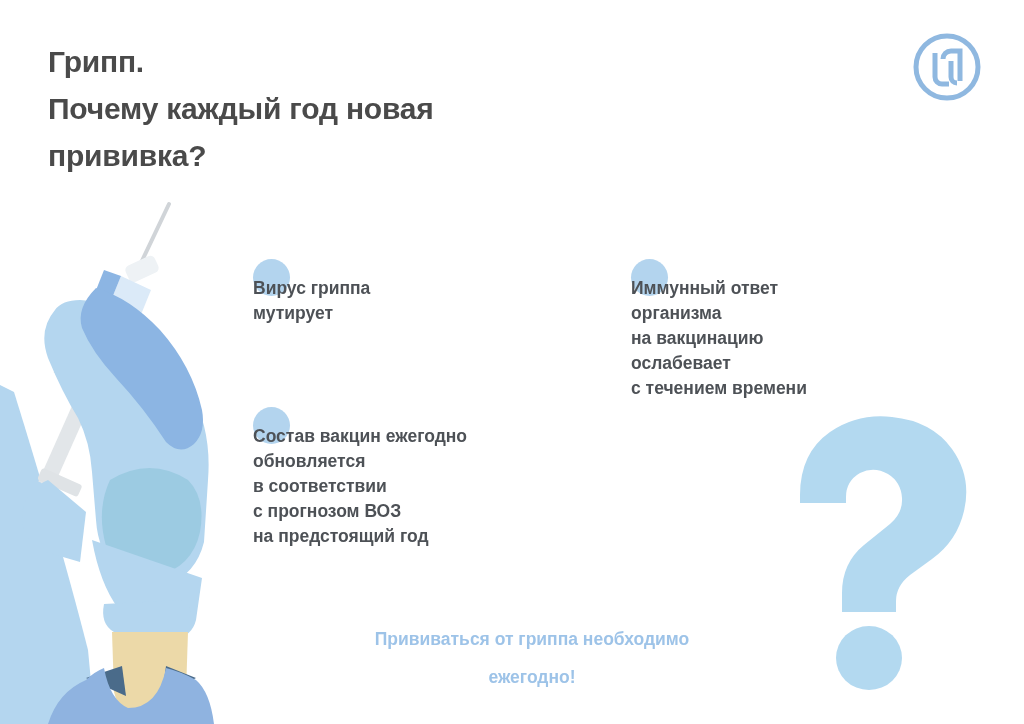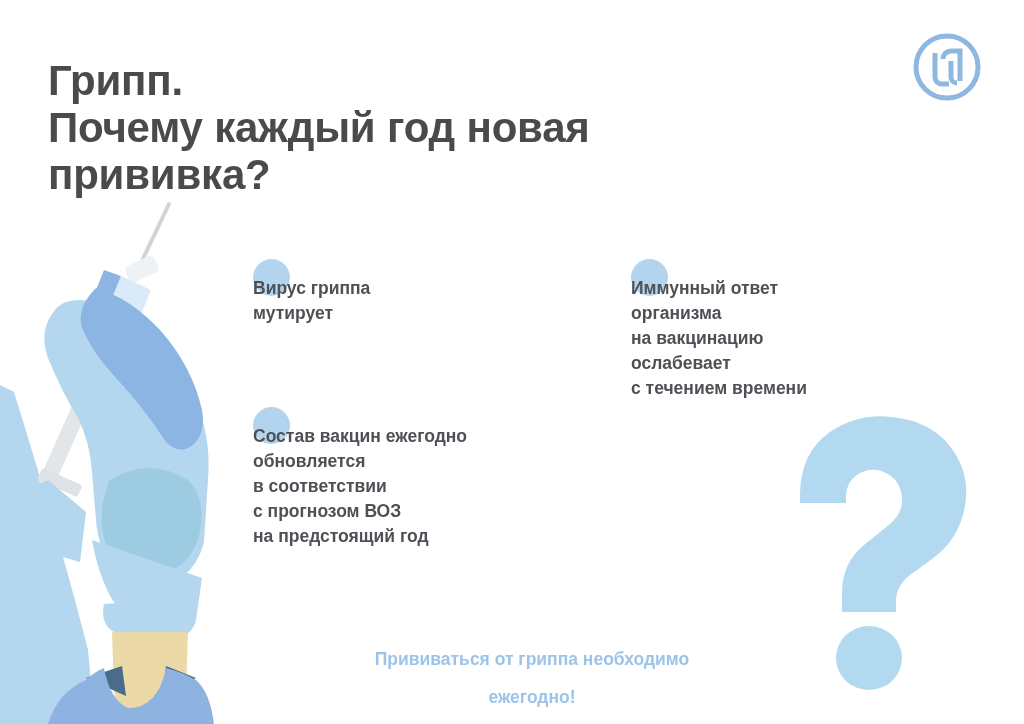--- a/index.html
+++ b/index.html
@@ -8,24 +8,23 @@
     background:#ffffff;
     font-family:"Liberation Sans","DejaVu Sans",sans-serif;
     overflow:hidden;
     position:relative;
   }
   .stage{position:absolute;inset:0;width:1024px;height:724px;}
 
   
   .title{
     position:absolute;left:48px;top:38px;width:640px;
-    font-size:42px;line-height:47px;font-weight:bold;
+    font-size:30px;line-height:47px;font-weight:bold;
     color:#4a4a4a;letter-spacing:-0.2px;
     white-space:pre-line;
-    margin-top:19px;
   }
 
   
   .logo{position:absolute;left:913px;top:33px;width:68px;height:68px;}
 
   
   .bullet{position:absolute;}
   .bullet .dot{
     position:absolute;left:0;top:0;width:37px;height:37px;
     border-radius:50%;background:#b3d4ee;
@@ -34,21 +33,21 @@
     position:relative;padding-top:17px;
     font-size:17.5px;line-height:25px;font-weight:bold;
     color:#4d5156;white-space:pre-line;
   }
   #bullet-virus{left:253px;top:259px;width:320px;}
   #bullet-immune{left:631px;top:259px;width:330px;}
   #bullet-composition{left:253px;top:407px;width:350px;}
 
   
   .tagline{
-    position:absolute;left:262px;top:640px;width:540px;
+    position:absolute;left:262px;top:620px;width:540px;
     text-align:center;font-size:17.5px;line-height:38px;
     font-weight:bold;color:#9dc3e8;white-space:pre-line;
   }
 
   
   .qmark{position:absolute;left:786px;top:415px;width:200px;height:275px;}
 
   
   .illus{position:absolute;left:0;top:180px;width:250px;height:544px;}
 </style>

